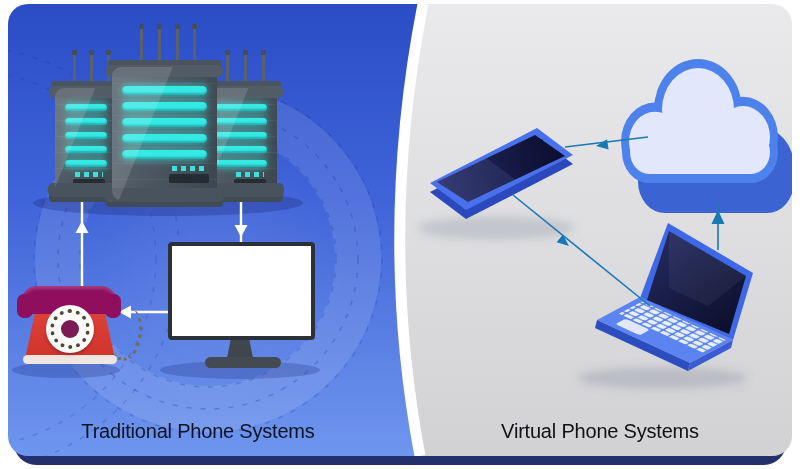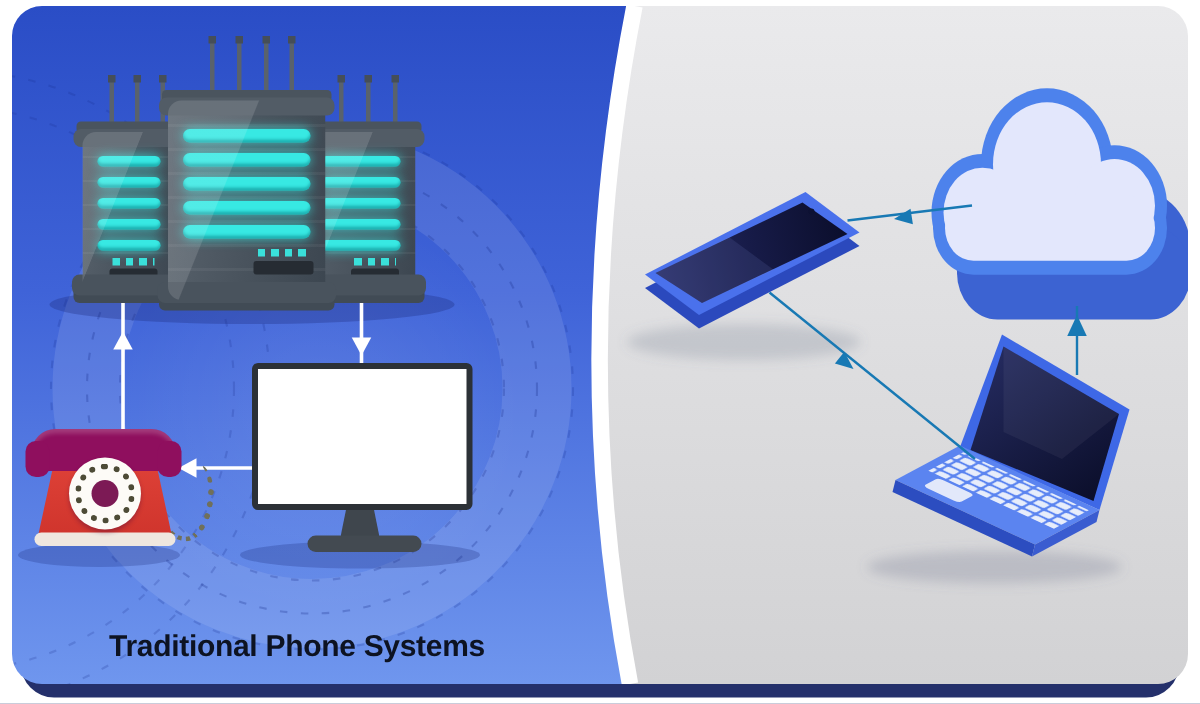--- a/index.html
+++ b/index.html
@@ -57,21 +57,21 @@
     background:linear-gradient(180deg,#e04339,#cf342c);
     clip-path:polygon(14% 0,86% 0,100% 100%,0 100%);}
   .ph-base{position:absolute;left:5px;top:69px;width:94px;height:9px;background:#efe7df;border-radius:5px;}
   .ph-dial{position:absolute;left:28px;top:19px;width:48px;height:48px;background:#fdfbf7;border-radius:50%;
     box-shadow:0 2px 3px rgba(90,15,55,.4);}
   .dial-ring{position:absolute;inset:4px;border-radius:50%;border:4px dotted #4d4b36;}
   .dial-center{position:absolute;left:15px;top:15px;width:18px;height:18px;border-radius:50%;background:#7c1a55;}
   .ph-cord{position:absolute;left:92px;top:22px;width:28px;height:50px;
     border-right:4px dotted #70705a;border-bottom:3px dotted #70705a;border-radius:48%;transform:rotate(10deg);}
   
-  .title{position:absolute;top:416px;text-align:center;font-size:20px;font-weight:700;letter-spacing:-.2px;}
+  .title{position:absolute;top:416px;text-align:center;font-size:20px;font-weight:400;letter-spacing:-.2px;}
   .title-left{left:0;width:380px;color:#0d1322;}
   .title-right{left:400px;right:0;color:#101114;}
   .vs-badge{position:absolute;left:335px;top:224px;width:76px;height:76px;border-radius:50%;background:#ffffff;
     display:flex;align-items:center;justify-content:center;box-shadow:0 5px 12px rgba(25,35,85,.18);}
   .vs-badge span{font-size:33px;font-weight:900;color:#1b6fb5;letter-spacing:.5px;}
 </style>
 </head>
 <body>
 
 <div class="stage">
@@ -247,14 +247,15 @@
       </g>
       <g fill="#1879b4">
         <polygon points="588,142 600.6,145.5 599,135.2"></polygon>
         <polygon points="561,242 548.6,238.3 554.9,230.5"></polygon>
         <polygon points="710,206 703.5,220 716.5,220"></polygon>
       </g>
     </svg>
 
 
     <div class="title title-left">Traditional Phone Systems</div>
+    <div class="title title-right">Virtual Phone Systems</div>
   </div>
 </div>
 
 </body></html>

